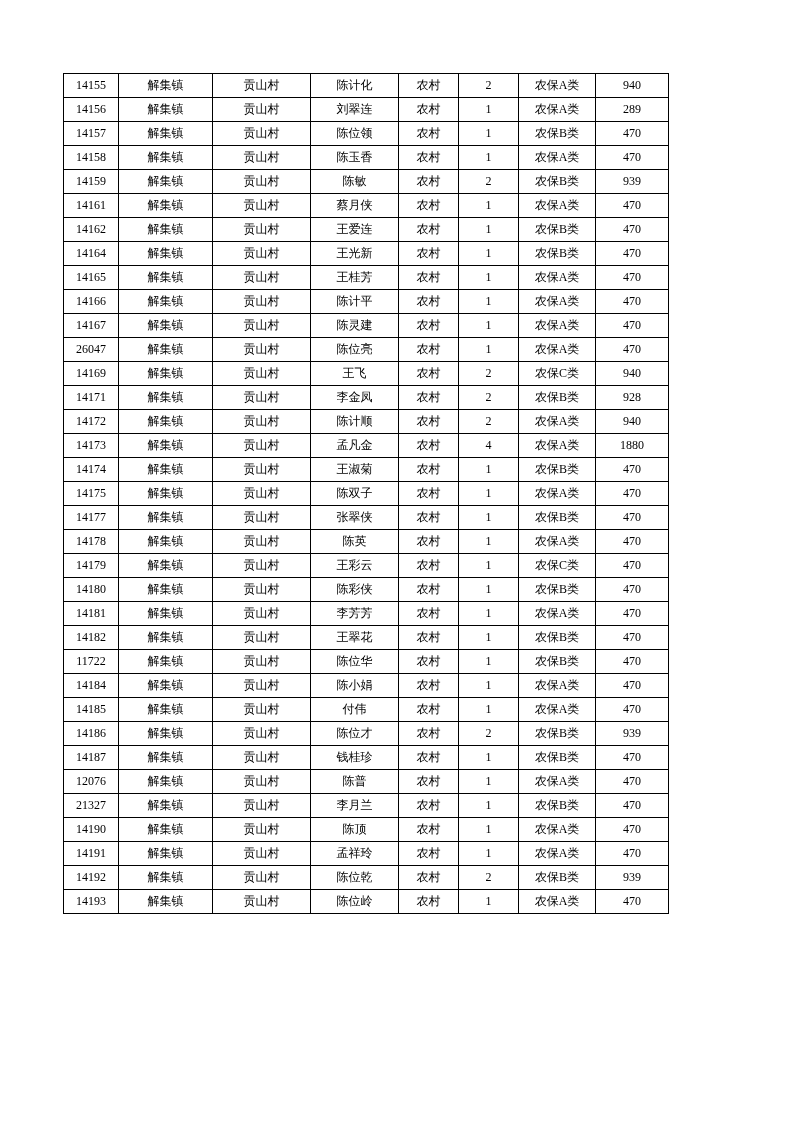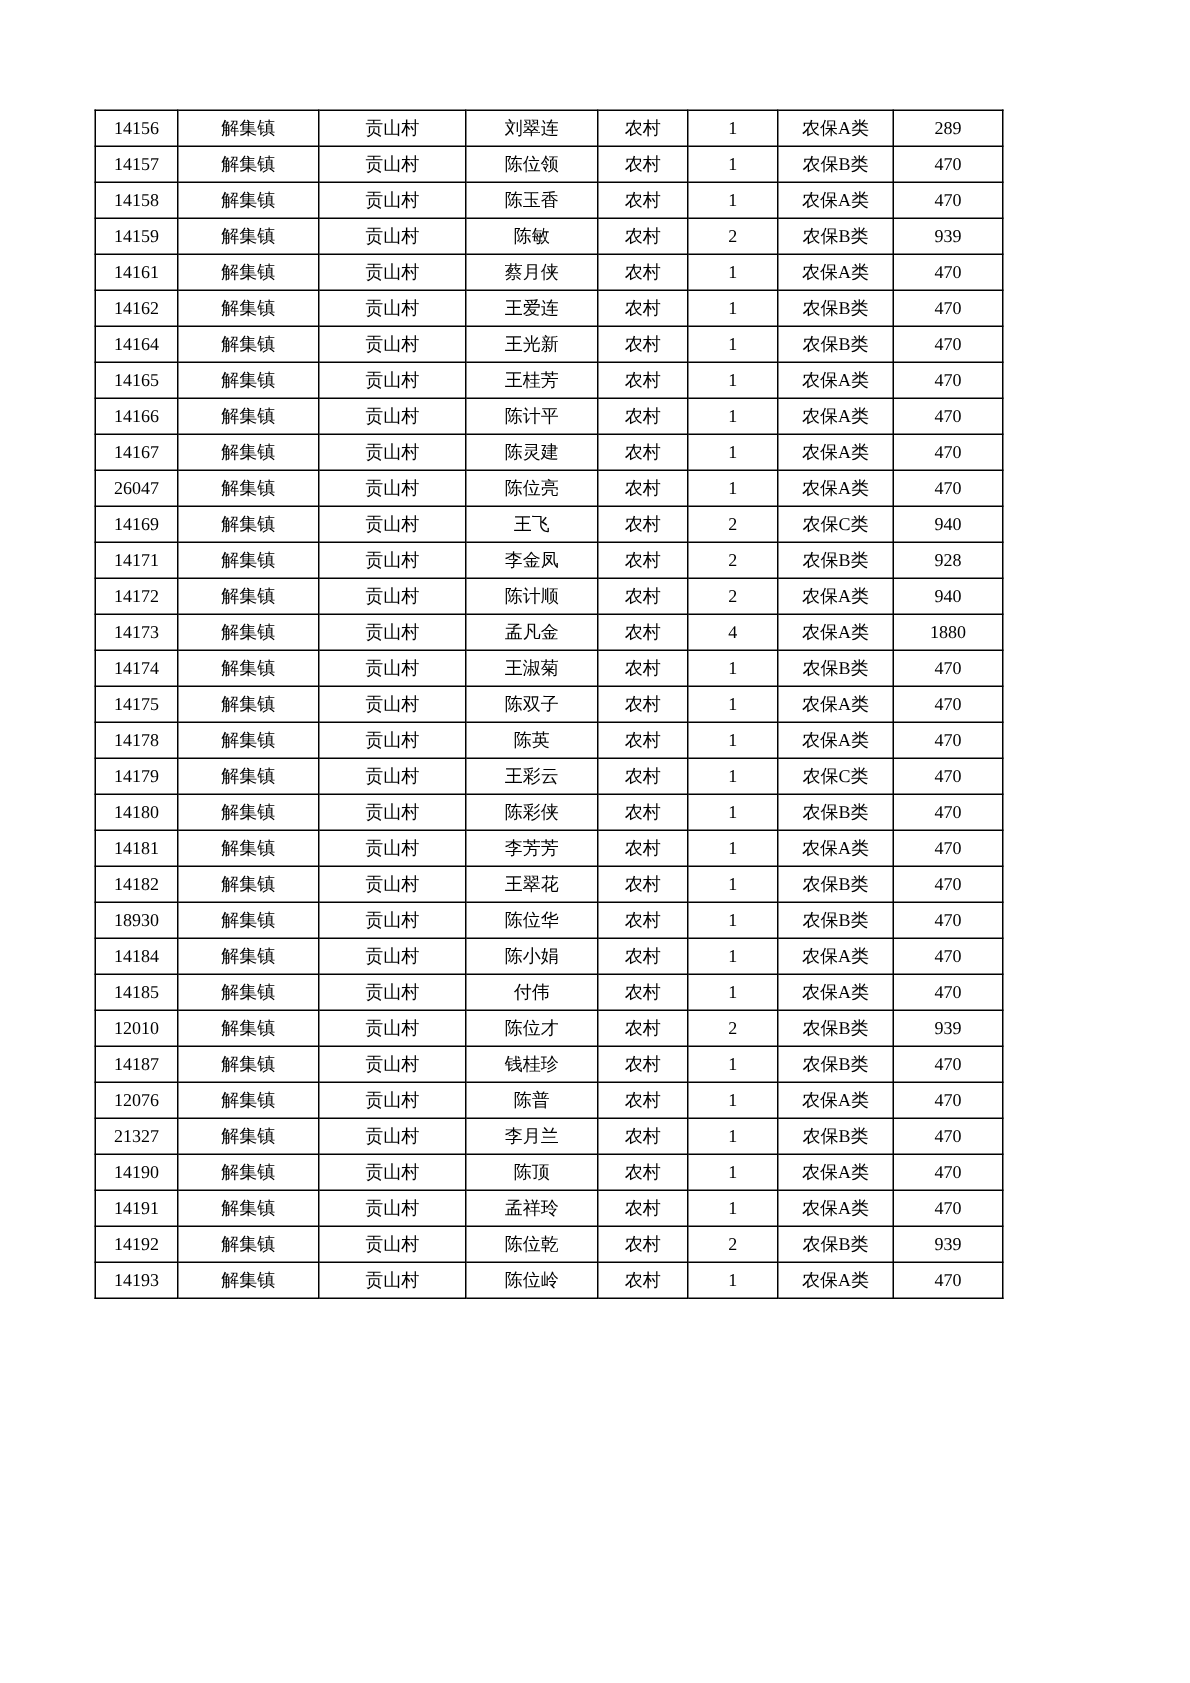--- a/index.html
+++ b/index.html
@@ -53,20 +53,30 @@
         <col class="c1">
         <col class="c2">
         <col class="c3">
       <col class="c4">
         <col class="c5">
         <col class="c6">
         <col class="c7">
     </colgroup>
     <tbody>
         <tr>
+          <td>14155</td>
+          <td>解集镇</td>
+          <td>贡山村</td>
+          <td>陈计化</td>
+          <td>农村</td>
+          <td>2</td>
+          <td>农保A类</td>
+          <td>940</td>
+        </tr>
+        <tr>
           <td>14156</td>
           <td>解集镇</td>
           <td>贡山村</td>
           <td>刘翠连</td>
           <td>农村</td>
           <td>1</td>
           <td>农保A类</td>
           <td>289</td>
         </tr>
         <tr>
@@ -223,20 +233,30 @@
           <td>14175</td>
           <td>解集镇</td>
           <td>贡山村</td>
           <td>陈双子</td>
           <td>农村</td>
           <td>1</td>
           <td>农保A类</td>
           <td>470</td>
         </tr>
         <tr>
+          <td>14177</td>
+          <td>解集镇</td>
+          <td>贡山村</td>
+          <td>张翠侠</td>
+          <td>农村</td>
+          <td>1</td>
+          <td>农保B类</td>
+          <td>470</td>
+        </tr>
+        <tr>
           <td>14178</td>
           <td>解集镇</td>
           <td>贡山村</td>
           <td>陈英</td>
           <td>农村</td>
           <td>1</td>
           <td>农保A类</td>
           <td>470</td>
         </tr>
         <tr>
@@ -273,21 +293,21 @@
           <td>14182</td>
           <td>解集镇</td>
           <td>贡山村</td>
           <td>王翠花</td>
           <td>农村</td>
           <td>1</td>
           <td>农保B类</td>
           <td>470</td>
         </tr>
         <tr>
-          <td>18930</td>
+          <td>11722</td>
           <td>解集镇</td>
           <td>贡山村</td>
           <td>陈位华</td>
           <td>农村</td>
           <td>1</td>
           <td>农保B类</td>
           <td>470</td>
         </tr>
         <tr>
           <td>14184</td>
@@ -303,21 +323,21 @@
           <td>14185</td>
           <td>解集镇</td>
           <td>贡山村</td>
           <td>付伟</td>
           <td>农村</td>
           <td>1</td>
           <td>农保A类</td>
           <td>470</td>
         </tr>
         <tr>
-          <td>12010</td>
+          <td>14186</td>
           <td>解集镇</td>
           <td>贡山村</td>
           <td>陈位才</td>
           <td>农村</td>
           <td>2</td>
           <td>农保B类</td>
           <td>939</td>
         </tr>
         <tr>
           <td>14187</td>

